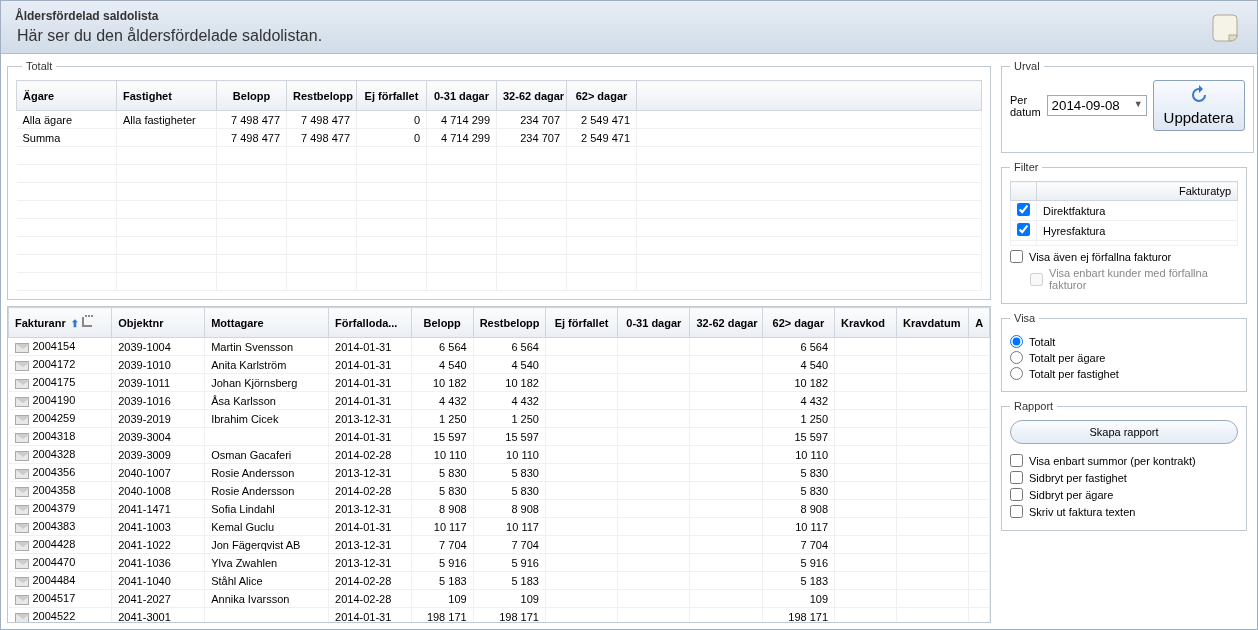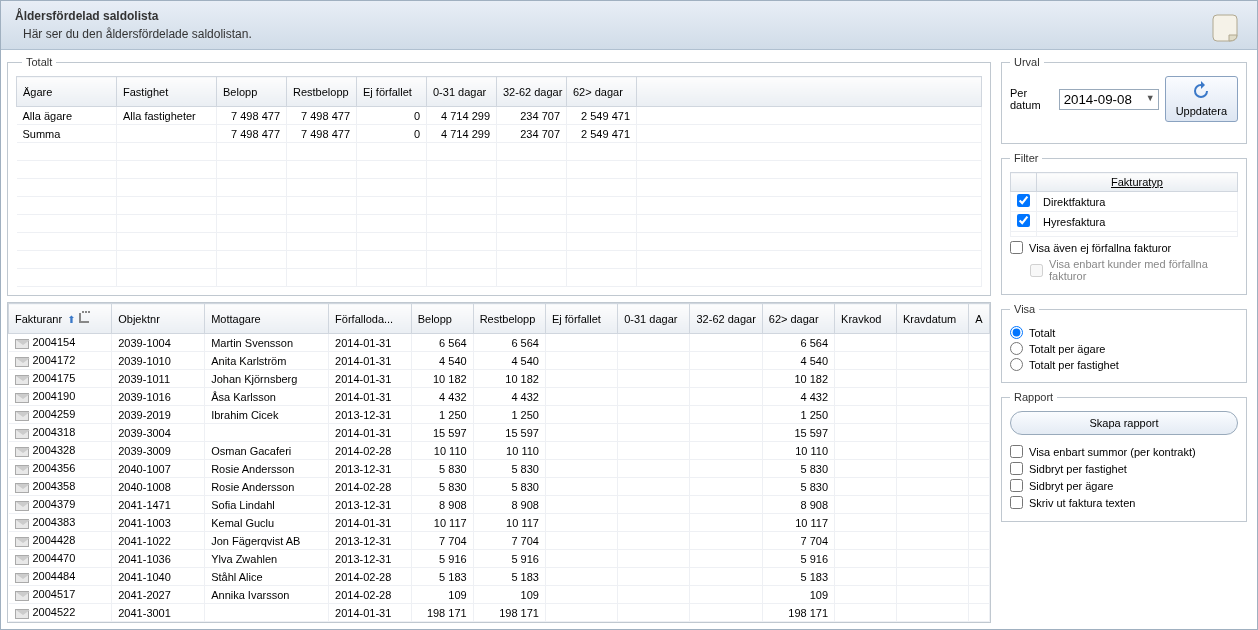--- a/index.html
+++ b/index.html
@@ -1,48 +1,48 @@
 <!DOCTYPE html>
 <html><head>
 <meta charset="utf-8">
 <style>
 * { box-sizing: border-box; margin: 0; padding: 0; }
 body { font-family: Tahoma, Arial, sans-serif; font-size: 11px; color: #000; background: #fff; width: 1258px; height: 630px; overflow: hidden; }
 .app { display: flex; flex-direction: column; height: 100%; border: 1px solid #a0b0c0; background: #fff; }
 .header { background: linear-gradient(#e8eef6, #d0dce8); padding: 8px 14px; border-bottom: 1px solid #b0c0d0; position: relative; }
 .header h1 { font-size: 12px; font-weight: bold; color: #333; margin-bottom: 4px; }
-.header p { font-size: 12px; color: #333; margin-left: 8px; }
+.header p { font-size: 16px; color: #333; margin-left: 2px; }
 .header .doc-icon { position: absolute; right: 16px; top: 12px; width: 32px; height: 32px; }
 .body { display: flex; flex: 1; overflow: hidden; }
 .left { flex: 1; display: flex; flex-direction: column; padding: 6px; gap: 6px; overflow: hidden; }
 .right { width: 260px; padding: 6px 10px 6px 4px; display: flex; flex-direction: column; gap: 8px; }
 fieldset { border: 1px solid #c0c8d0; padding: 8px; font-size: 11px; }
 legend { padding: 0 4px; color: #333; }
 .total-box { border: 1px solid #c0c8d0; }
 .total-box legend { margin-left: 6px; }
 .grid { width: 100%; border-collapse: collapse; table-layout: fixed; }
-.grid th { background: linear-gradient(#fdfdfd, #eaeef3); border: 1px solid #d0d6de; font-weight: normal; text-align: left; padding: 6px 6px; height: 30px; white-space: nowrap; overflow: hidden; }
-.grid th.num { text-align: left; }
+.grid th { background: linear-gradient(#fdfdfd, #eaeef3); border: 1px solid #d0d6de; font-weight: bold; text-align: left; padding: 6px 6px; height: 30px; white-space: nowrap; overflow: hidden; }
+.grid th.num { text-align: center; }
 .grid td { border-right: 1px solid #eef0f4; border-bottom: 1px solid #eef0f4; padding: 2px 6px; height: 18px; white-space: nowrap; overflow: hidden; }
 .grid td.num { text-align: right; }
 .grid tr.sum td { font-weight: normal; }
 .grid tbody tr.empty td { height: 18px; }
 .detail-box { flex: 1; border: 1px solid #c0c8d0; overflow: hidden; display: flex; flex-direction: column; }
 .env-icon { display: inline-block; width: 14px; height: 10px; background: #e8e8e8; border: 1px solid #aaa; position: relative; margin-right: 4px; vertical-align: middle; }
 .env-icon::after { content: ""; position: absolute; top: 0; left: 0; border-left: 7px solid transparent; border-right: 7px solid transparent; border-top: 5px solid #ccc; }
 .sort-icon { color: #3a78c8; font-size: 10px; margin-left: 2px; }
 .panel-row { display: flex; align-items: center; gap: 6px; margin-bottom: 13px; }
 .date-input { border: 1px solid #9ab; padding: 2px 18px 2px 4px; width: 100px; position: relative; background: #fff; }
 .date-wrap { position: relative; display: inline-block; }
 .date-wrap .arrow { position: absolute; right: 4px; top: 4px; font-size: 9px; color: #555; pointer-events: none; }
-.btn { background: linear-gradient(#fafcff, #dde6f2); border: 1px solid #8aa2c0; border-radius: 3px; padding: 4px 8px; cursor: pointer; display: flex; align-items: center; gap: 4px; font-size: 11px; }
+.btn { background: linear-gradient(#fafcff, #dde6f2); border: 1px solid #8aa2c0; border-radius: 3px; padding: 4px 8px; cursor: pointer; display: flex; align-items: center; gap: 4px; font-size: 15px; }
 .btn.big { flex-direction: column; padding: 4px 10px; }
 .refresh-icon { width: 20px; height: 20px; display: inline-block; }
 .filter-grid { width: 100%; border: 1px solid #d0d6de; border-collapse: collapse; }
-.filter-grid th { background: linear-gradient(#fdfdfd, #eaeef3); border: 1px solid #d0d6de; font-weight: normal; text-align: center; padding: 3px 6px; text-decoration: underline; }
+.filter-grid th { background: linear-gradient(#fdfdfd, #eaeef3); border: 1px solid #d0d6de; font-weight: normal; text-align: right; padding: 3px 6px; }
 .filter-grid td { border: 1px solid #eef0f4; padding: 2px 6px; }
 .chk-row { display: flex; align-items: center; gap: 6px; margin: 4px 0; }
 .chk-row.indent { margin-left: 20px; color: #888; }
 .radio-row { display: flex; align-items: center; gap: 6px; margin: 3px 0; }
 .report-btn { width: 100%; padding: 5px; background: linear-gradient(#fafcff, #e4ebf4); border: 1px solid #9ab; border-radius: 12px; cursor: pointer; font-size: 11px; margin-bottom: 6px; }
 input[type=checkbox], input[type=radio] { margin: 0; }
 .col-icon-th { display: inline-block; width: 10px; height: 10px; border-left: 2px solid #888; border-bottom: 2px solid #888; position: relative; }
 .col-icon-th::after { content:""; position:absolute; left:1px; top:-2px; width:2px; height:2px; background:#888; box-shadow: 3px 0 #888, 6px 0 #888; }
 </style>
 </head>

